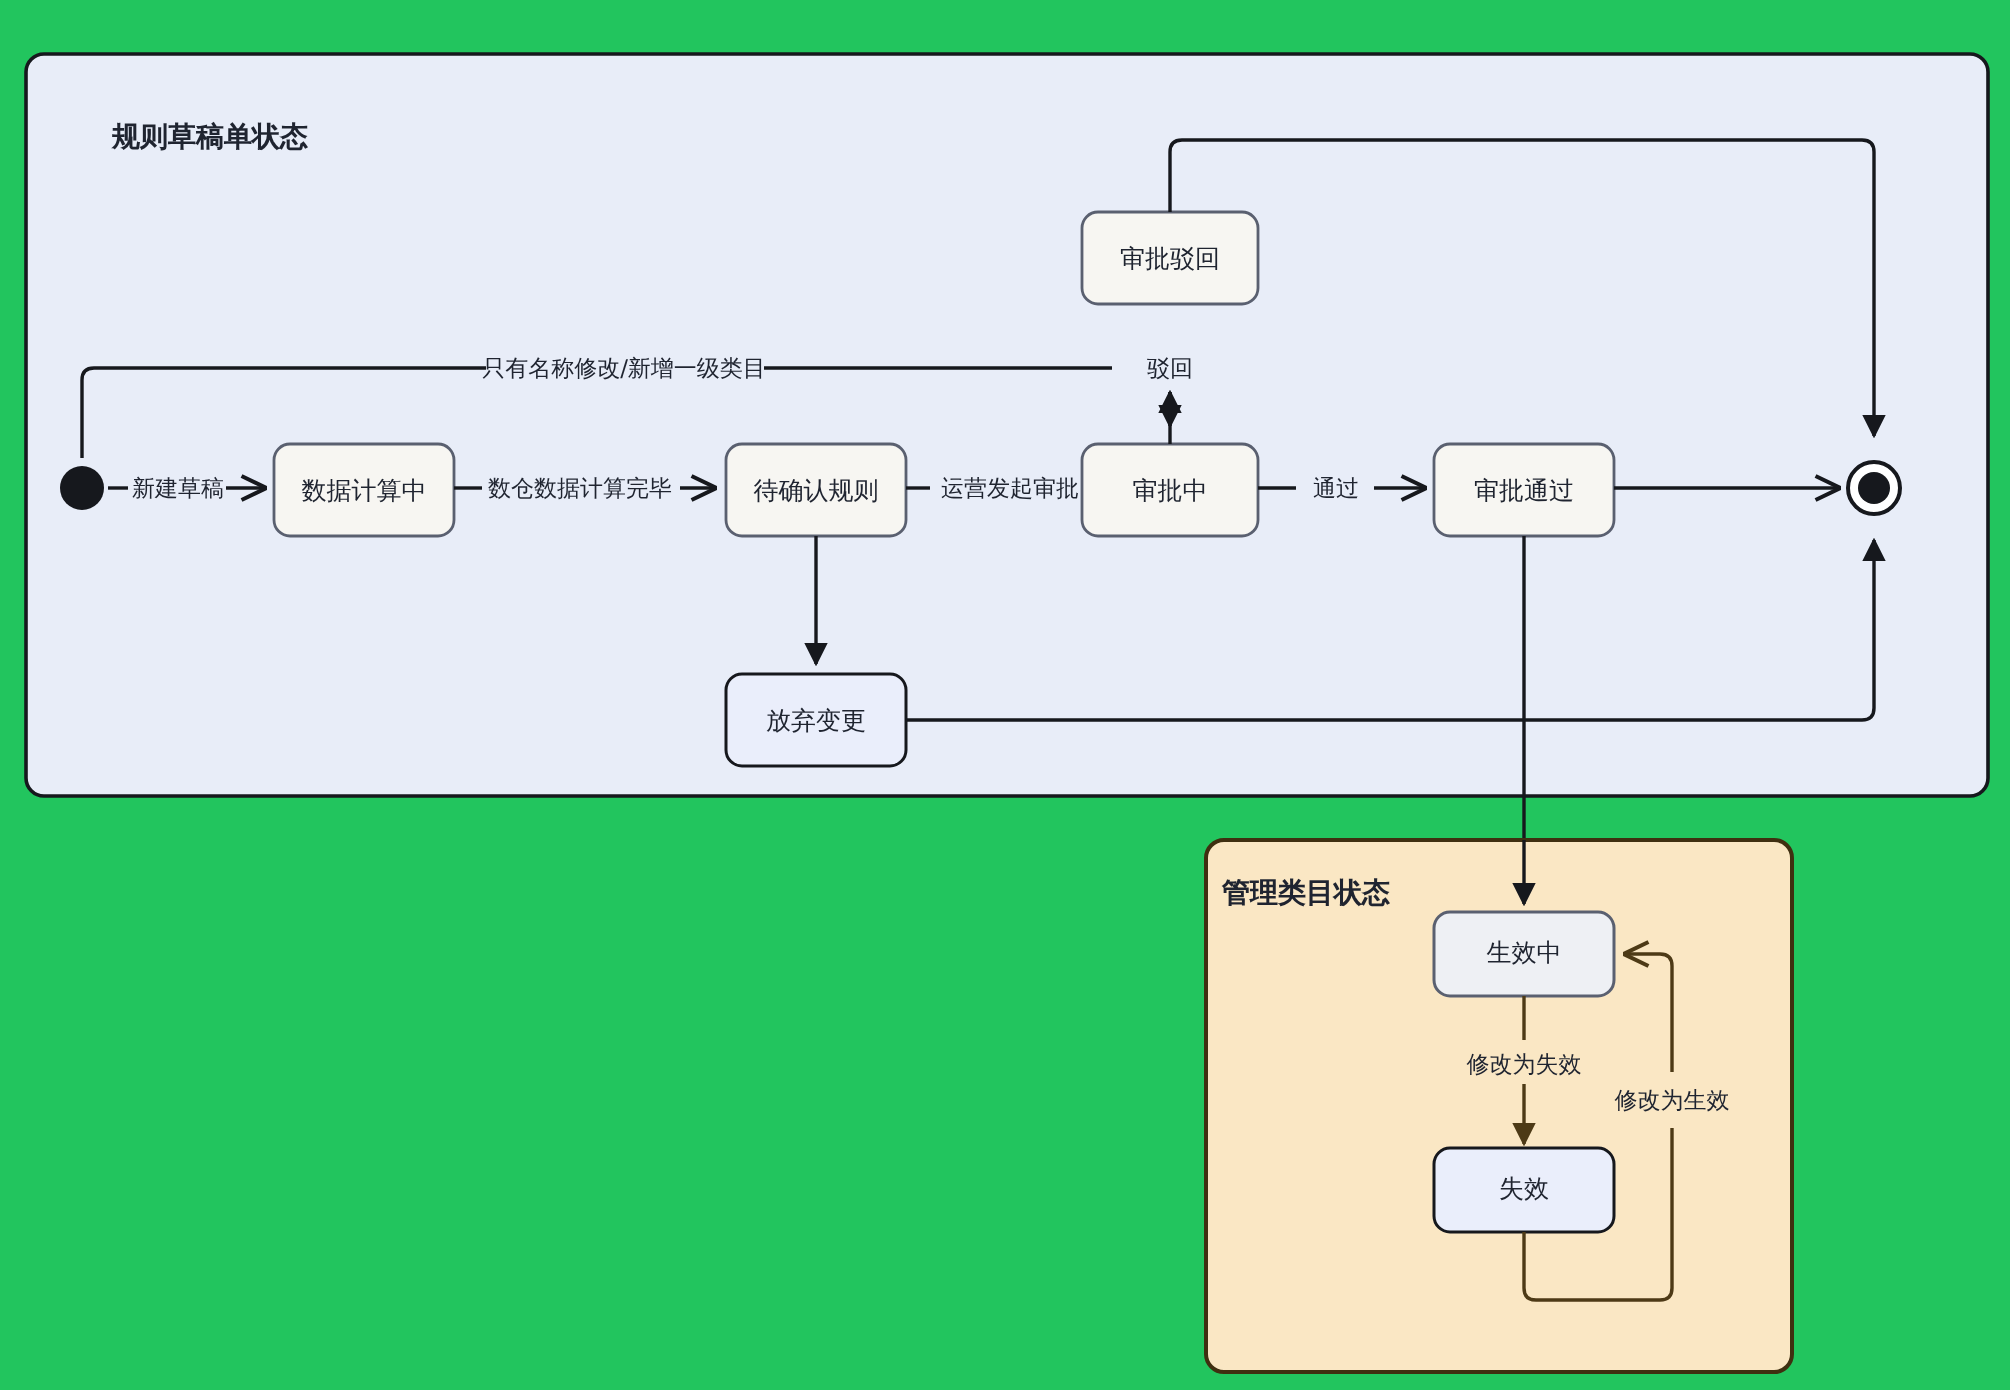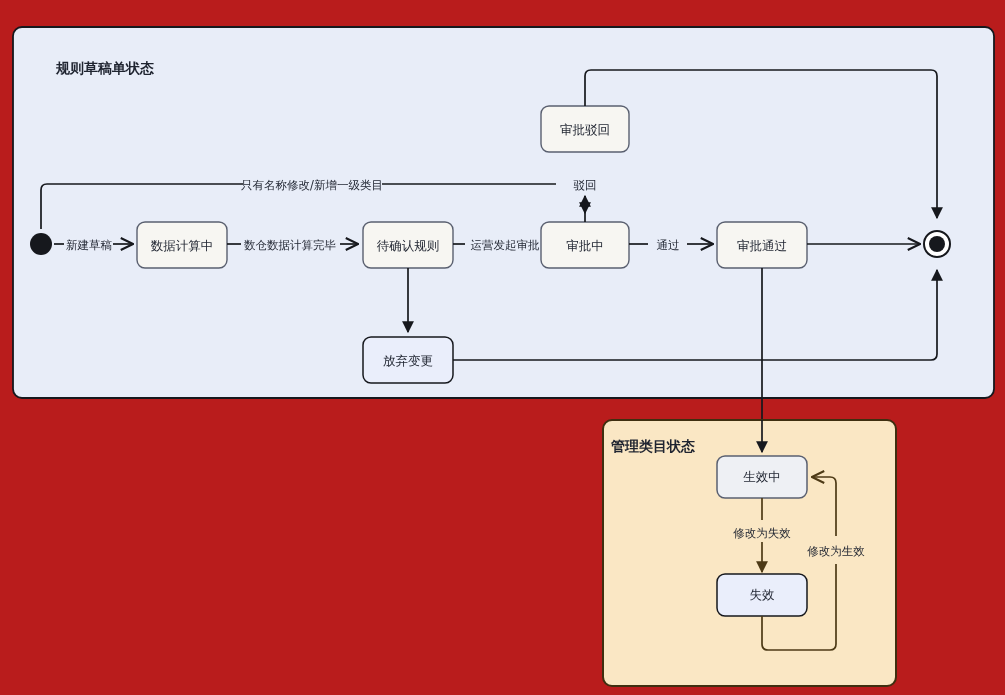--- a/index.html
+++ b/index.html
@@ -7,21 +7,21 @@
     padding: 0;
     background: #ffffff;
   }
   body {
     font-family: "DejaVu Sans", "Liberation Sans", sans-serif;
   }
   #canvas {
     position: relative;
     width: 1005px;
     height: 695px;
-    background: #b91c1c;
+    background: #22c55e;
     overflow: hidden;
   }
   #diagram-svg {
     position: absolute;
     left: 0;
     top: 0;
     width: 1005px;
     height: 695px;
   }
   .panel-title {

